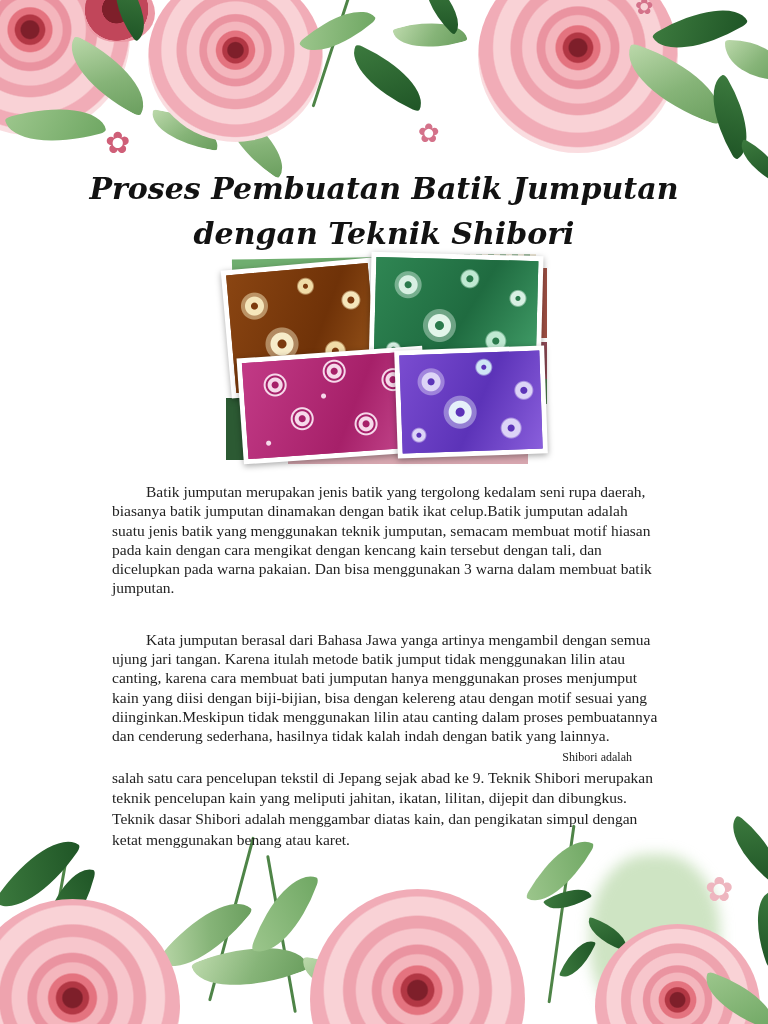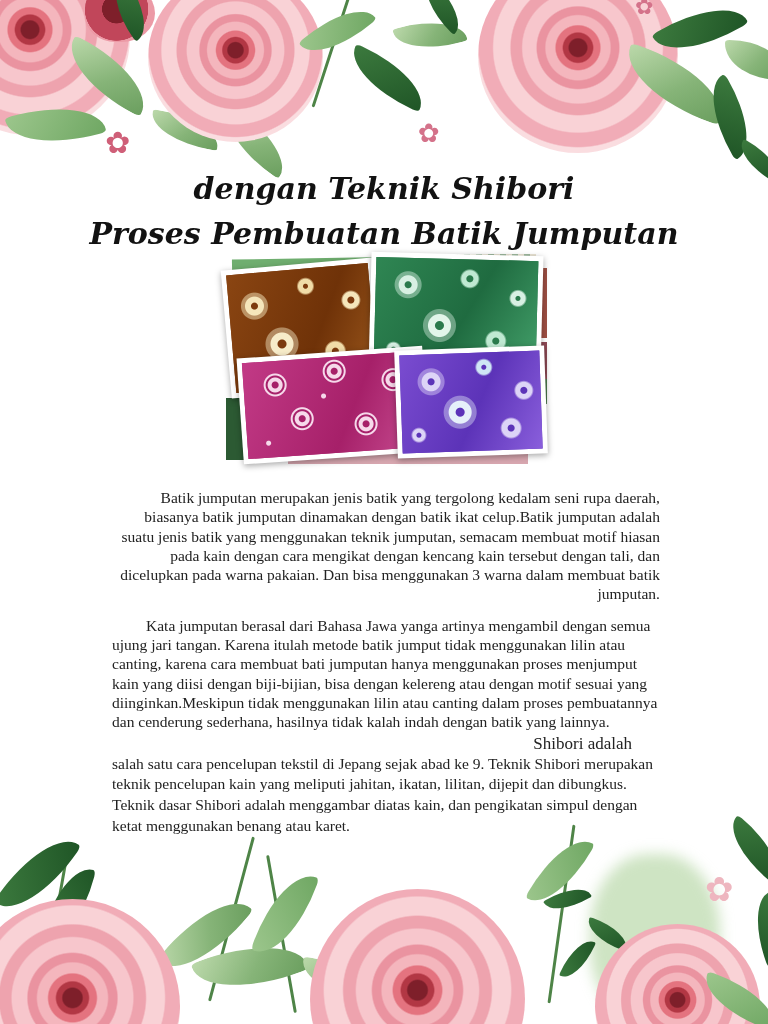--- a/index.html
+++ b/index.html
@@ -31,24 +31,24 @@
   .glyph-flower{position:absolute;line-height:1;font-family:"DejaVu Sans",sans-serif;}
 
   
   .title{position:absolute;left:0;top:166px;width:768px;text-align:center;
     font-family:"DejaVu Serif",serif;font-style:italic;font-weight:bold;
     font-size:30px;line-height:45px;color:#121212;}
   .body-copy{position:absolute;left:112px;top:472px;width:548px;}
   .script-heading{font-family:"DejaVu Serif",serif;font-style:italic;font-weight:bold;
     font-size:21px;color:#151515;margin:0;}
   .para{font-size:15.5px;line-height:19.3px;margin:0;text-indent:34px;text-align:left;}
-  .para.p1{margin-top:16px;text-align:right;}
-  .para.p2{margin-top:12px;}
+  .para.p1{margin-top:10px;}
+  .para.p2{margin-top:32px;}
   .heading2{margin-top:9px;margin-left:33px;}
-  .lead-right{font-size:17px;line-height:19.3px;text-align:right;padding-right:28px;margin-top:2px;}
+  .lead-right{font-size:12px;line-height:19.3px;text-align:right;padding-right:28px;margin-top:2px;}
   .para.p3{margin-top:1px;text-indent:0;line-height:20.6px;}
 
   
   .collage{position:absolute;left:228px;top:260px;width:315px;height:198px;z-index:1;}
   .backdrop{position:absolute;}
   .bd1{left:4px;top:-2px;width:180px;height:12px;background:#6fae6f;transform:rotate(-1deg);}
   .bd2{left:200px;top:-6px;width:108px;height:12px;
        background:repeating-linear-gradient(90deg,#9db89d 0 6px,#e8e2d2 6px 12px);}
   .bd3{right:-4px;top:8px;width:26px;height:70px;background:#9e4f43;}
   .bd4{right:-4px;top:82px;width:22px;height:62px;background:linear-gradient(180deg,#8f4a55 0 60%,#4c7a4c 60% 100%);}
@@ -145,22 +145,22 @@
   <div class="rose" style="left:-35px;top:105px;width:215px;height:215px;"></div>
   <div class="rose" style="left:310px;top:95px;width:215px;height:220px;"></div>
   <div class="rose" style="left:595px;top:130px;width:165px;height:165px;"></div>
   <div class="leaf dark" style="left:720px;top:40px;width:70px;height:30px;transform:rotate(40deg);"></div>
   <div class="leaf dark" style="left:735px;top:120px;width:70px;height:30px;transform:rotate(70deg);"></div>
   <div class="leaf mid" style="left:700px;top:190px;width:80px;height:34px;transform:rotate(20deg);"></div>
   <span class="glyph-flower" style="left:705px;top:78px;font-size:34px;color:#eeb6bf;">✿</span>
 </div>
 
 <div class="title content">
+  <div>Proses Pembuatan Batik Jumputan</div>
   <div>dengan Teknik Shibori</div>
-  <div>Proses Pembuatan Batik Jumputan</div>
 </div>
 
 <div class="collage">
   <div class="backdrop bd1"></div>
   <div class="backdrop bd2"></div>
   <div class="backdrop bd3"></div>
   <div class="backdrop bd4"></div>
   <div class="backdrop bd5"></div>
   <div class="backdrop bd6"></div>
   <div class="photo ph-brown">

